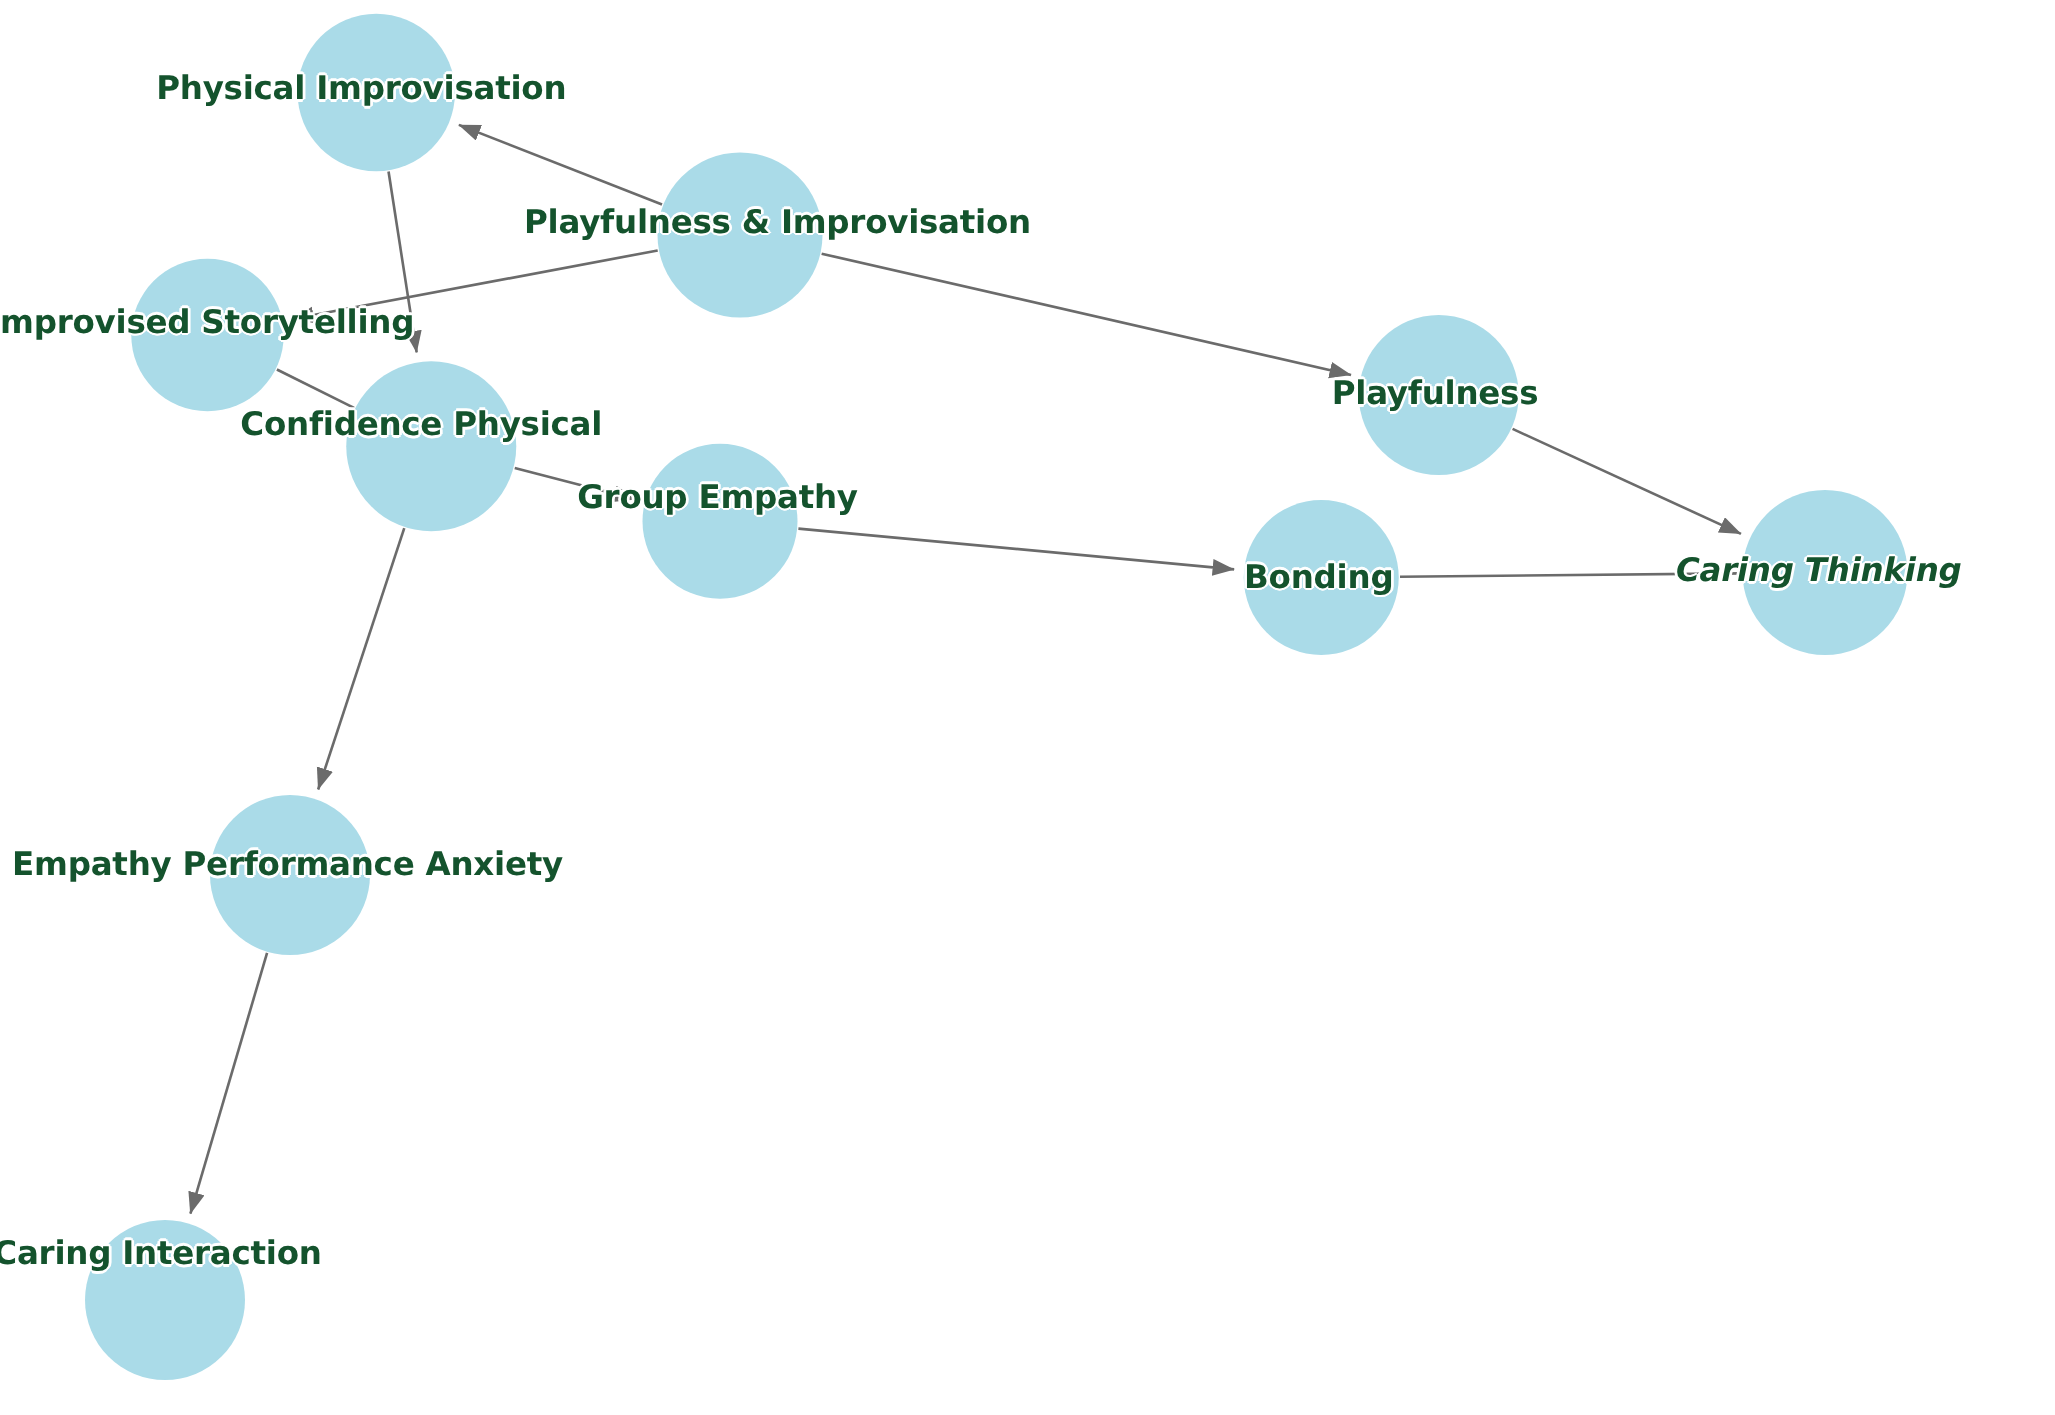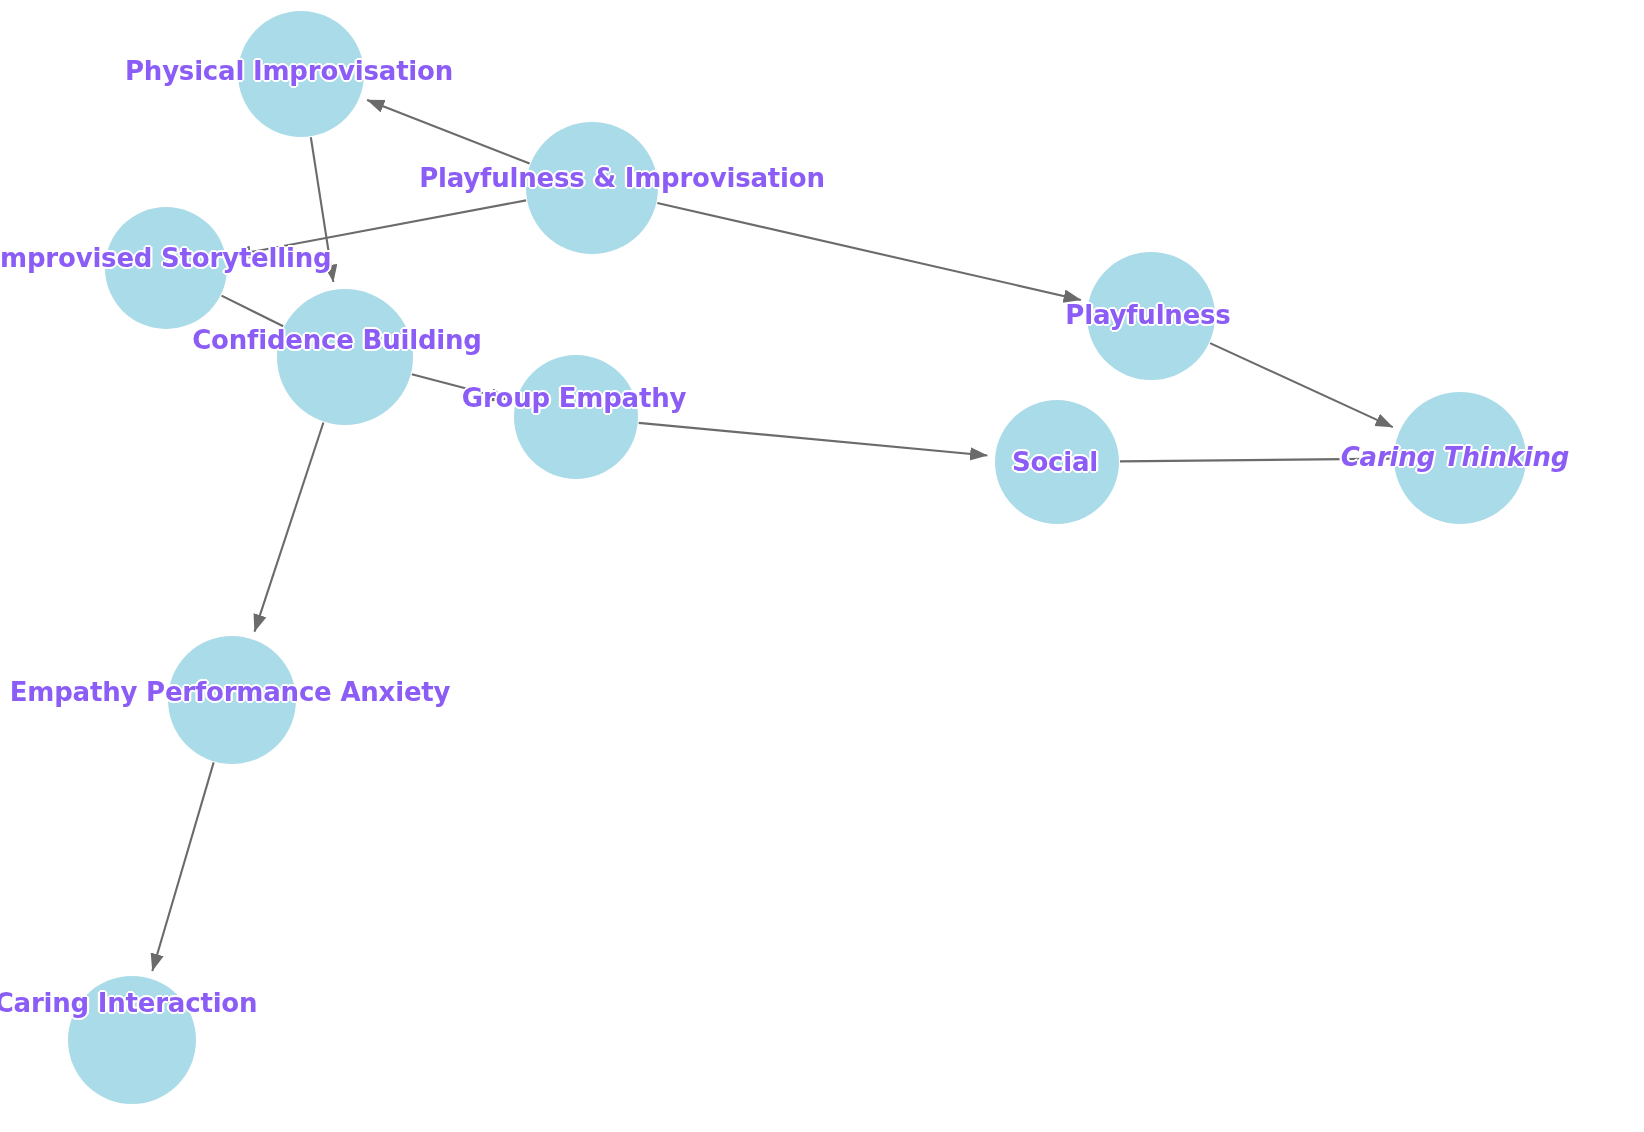--- a/index.html
+++ b/index.html
@@ -29,21 +29,21 @@
   .edge-line {
     stroke: #6b6b6b;
     stroke-width: 2.1;
     fill: none;
   }
   .node-label {
     position: absolute;
     font-family: "DejaVu Sans", "Liberation Sans", sans-serif;
     font-weight: bold;
     font-size: 26px;
-    color: #8b5cf6;
+    color: #14532d;
     white-space: nowrap;
     transform: translate(-50%, -50%);
     text-shadow:
        1.6px 0 0 #ffffff, -1.6px 0 0 #ffffff,
        0 1.6px 0 #ffffff, 0 -1.6px 0 #ffffff,
        1.2px 1.2px 0 #ffffff, -1.2px 1.2px 0 #ffffff,
        1.2px -1.2px 0 #ffffff, -1.2px -1.2px 0 #ffffff,
        2.2px 0 0 #ffffff, -2.2px 0 0 #ffffff,
        0 2.2px 0 #ffffff, 0 -2.2px 0 #ffffff;
     letter-spacing: -0.2px;
@@ -85,22 +85,22 @@
         <circle cx="1460" cy="458" r="66" class="node-circle" fill="#aadbe8"></circle>
         <circle cx="232" cy="700" r="64" class="node-circle" fill="#aadbe8"></circle>
         <circle cx="132" cy="1040" r="64" class="node-circle" fill="#aadbe8"></circle>
       </g>
   </svg>
 
   <div id="labels-layer">
       <div class="node-label" style="left: 289px; top: 71px;">Physical Improvisation</div>
       <div class="node-label" style="left: 590px; top: 178px; margin-left: 32px;">Playfulness &amp; Improvisation</div>
       <div class="node-label" style="left: 161px; top: 258px;">Improvised Storytelling</div>
-      <div class="node-label" style="left: 337px; top: 340px;">Confidence Building</div>
+      <div class="node-label" style="left: 337px; top: 340px;">Confidence Physical</div>
       <div class="node-label" style="left: 574px; top: 398px;">Group Empathy</div>
       <div class="node-label" style="left: 1148px; top: 315px;">Playfulness</div>
-      <div class="node-label" style="left: 1055px; top: 462px;">Social</div>
+      <div class="node-label" style="left: 1055px; top: 462px;">Bonding</div>
       <div class="node-label" style="left: 1455px; top: 457px; font-style: italic;">Caring Thinking</div>
       <div class="node-label" style="left: 230px; top: 692px;">Empathy Performance Anxiety</div>
       <div class="node-label" style="left: 126px; top: 1003px;">Caring Interaction</div>
     </div>
 
 </div>
 
 </body></html>

